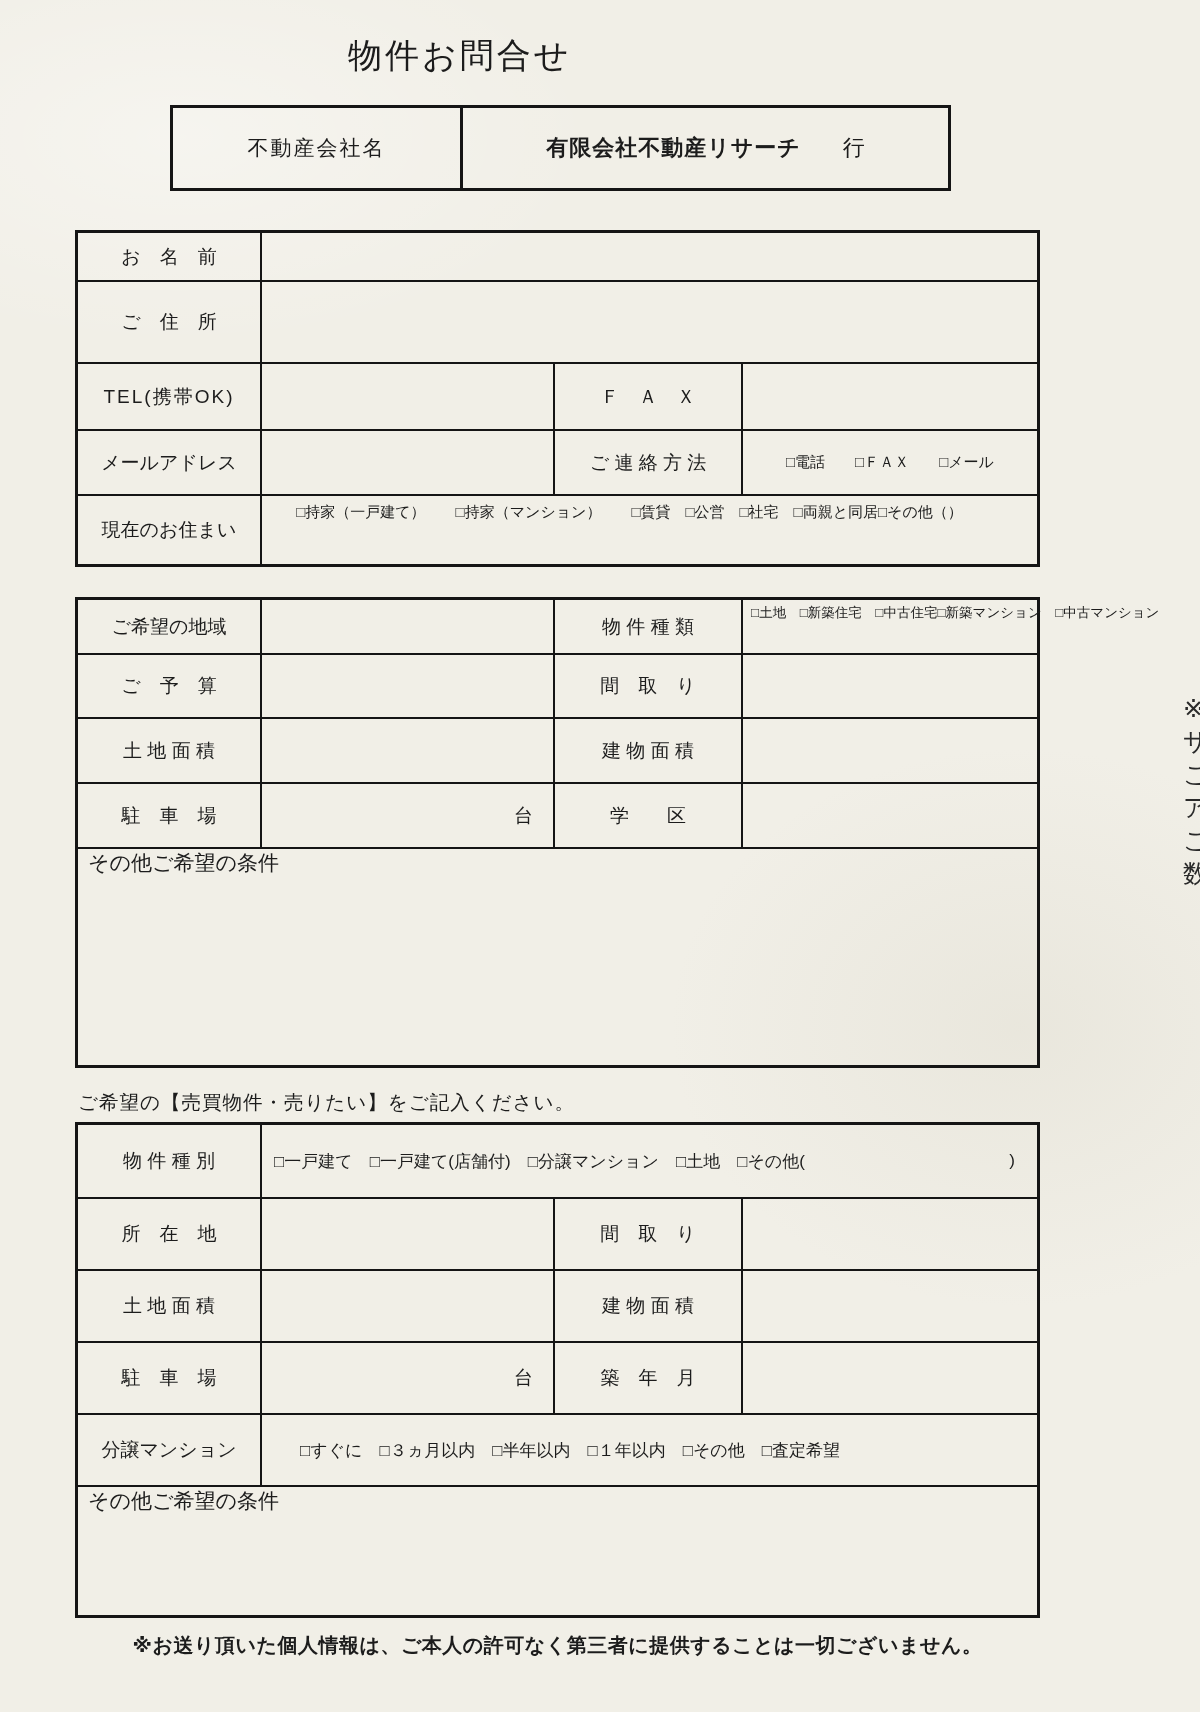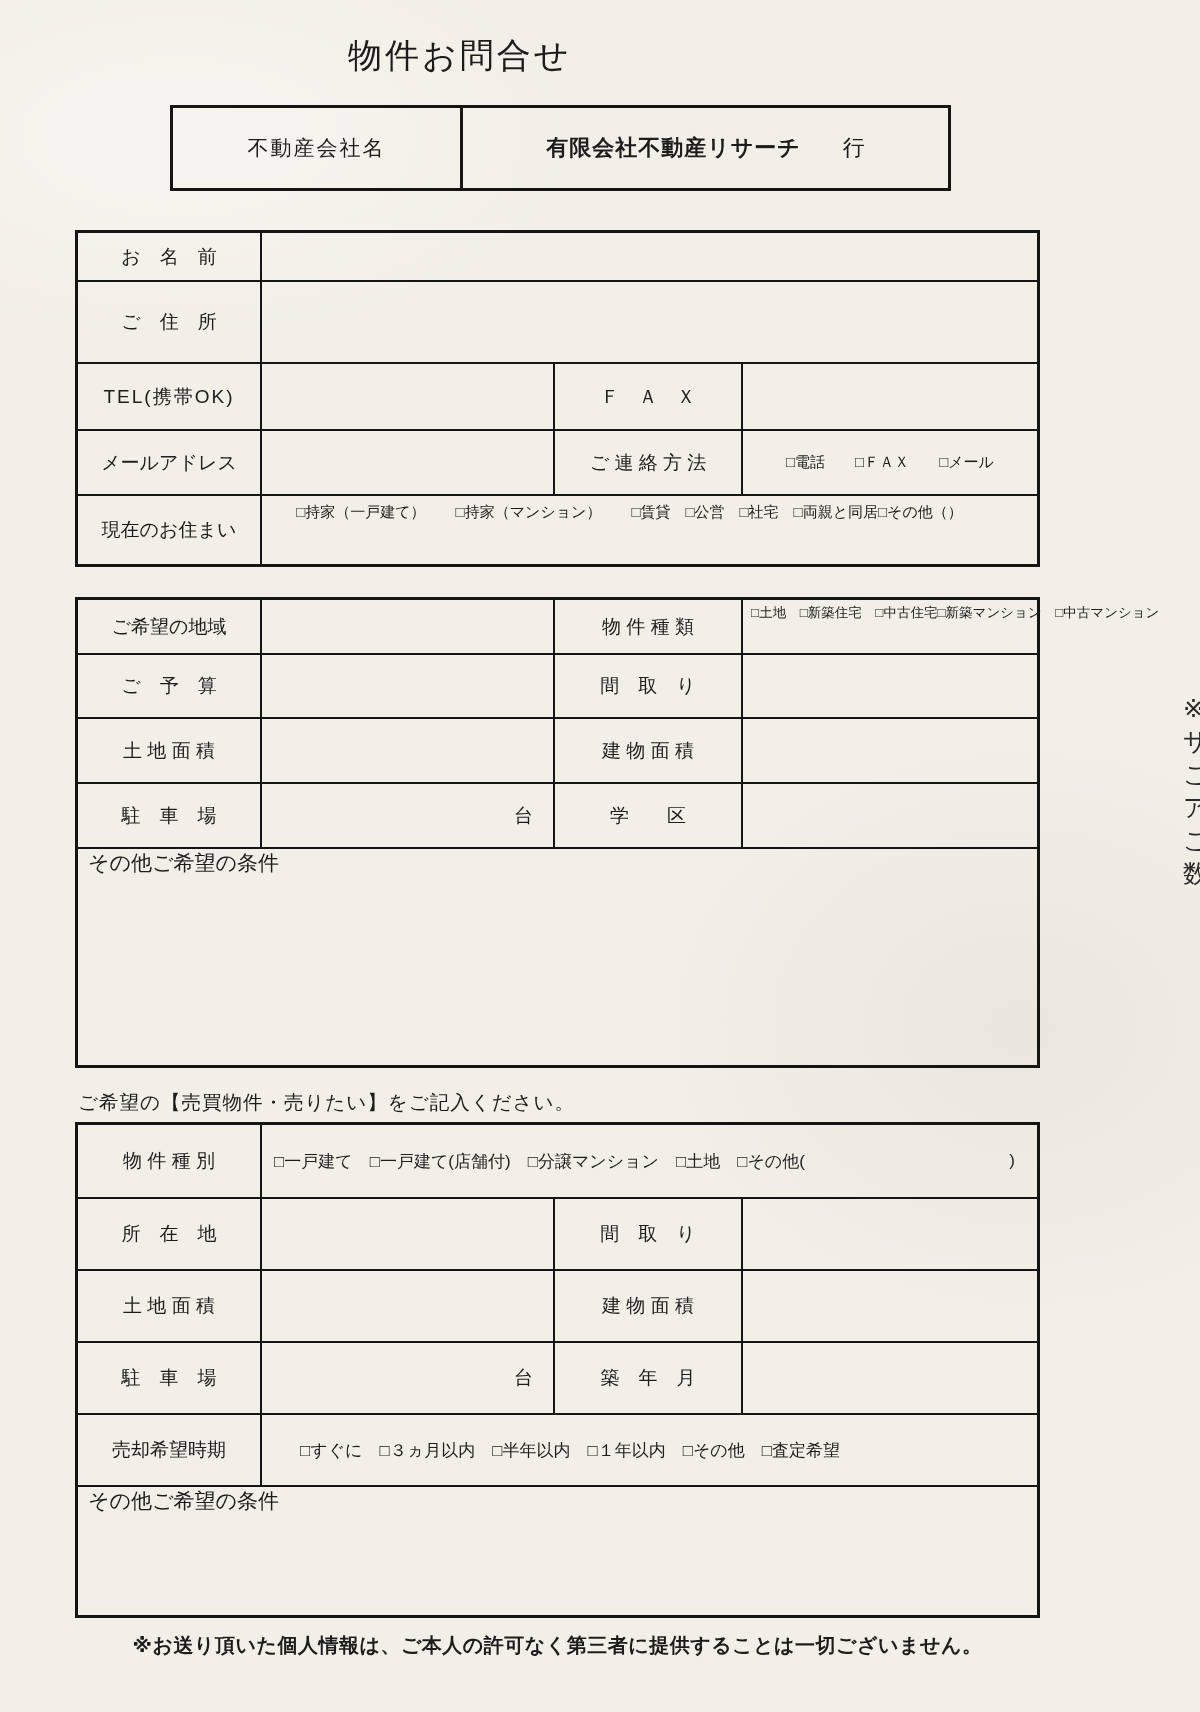--- a/index.html
+++ b/index.html
@@ -196,21 +196,21 @@
     </div>
     <div class="row" style="height:72px;">
       <div class="cell c-label lbl">駐　車　場</div>
       <div class="cell c-val1 unitcell">
         <span>台</span>
       </div>
       <div class="cell c-label2 lbl">築　年　月</div>
       <div class="cell c-val2"></div>
     </div>
     <div class="row" style="height:72px;">
-      <div class="cell c-label lbl">売却希望時期</div>
+      <div class="cell c-label lbl">分譲マンション</div>
       <div class="cell c-rest opts sellopts" style="padding-left:38px;">□すぐに　□３ヵ月以内　□半年以内　□１年以内　□その他　□査定希望</div>
     </div>
     <div class="row" style="height:130px;">
       <div class="cell condcell">その他ご希望の条件</div>
     </div>
   </div>
 
   <div class="footer">※お送り頂いた個人情報は、ご本人の許可なく第三者に提供することは一切ございません。</div>
 
   <div class="margin-glyphs">

